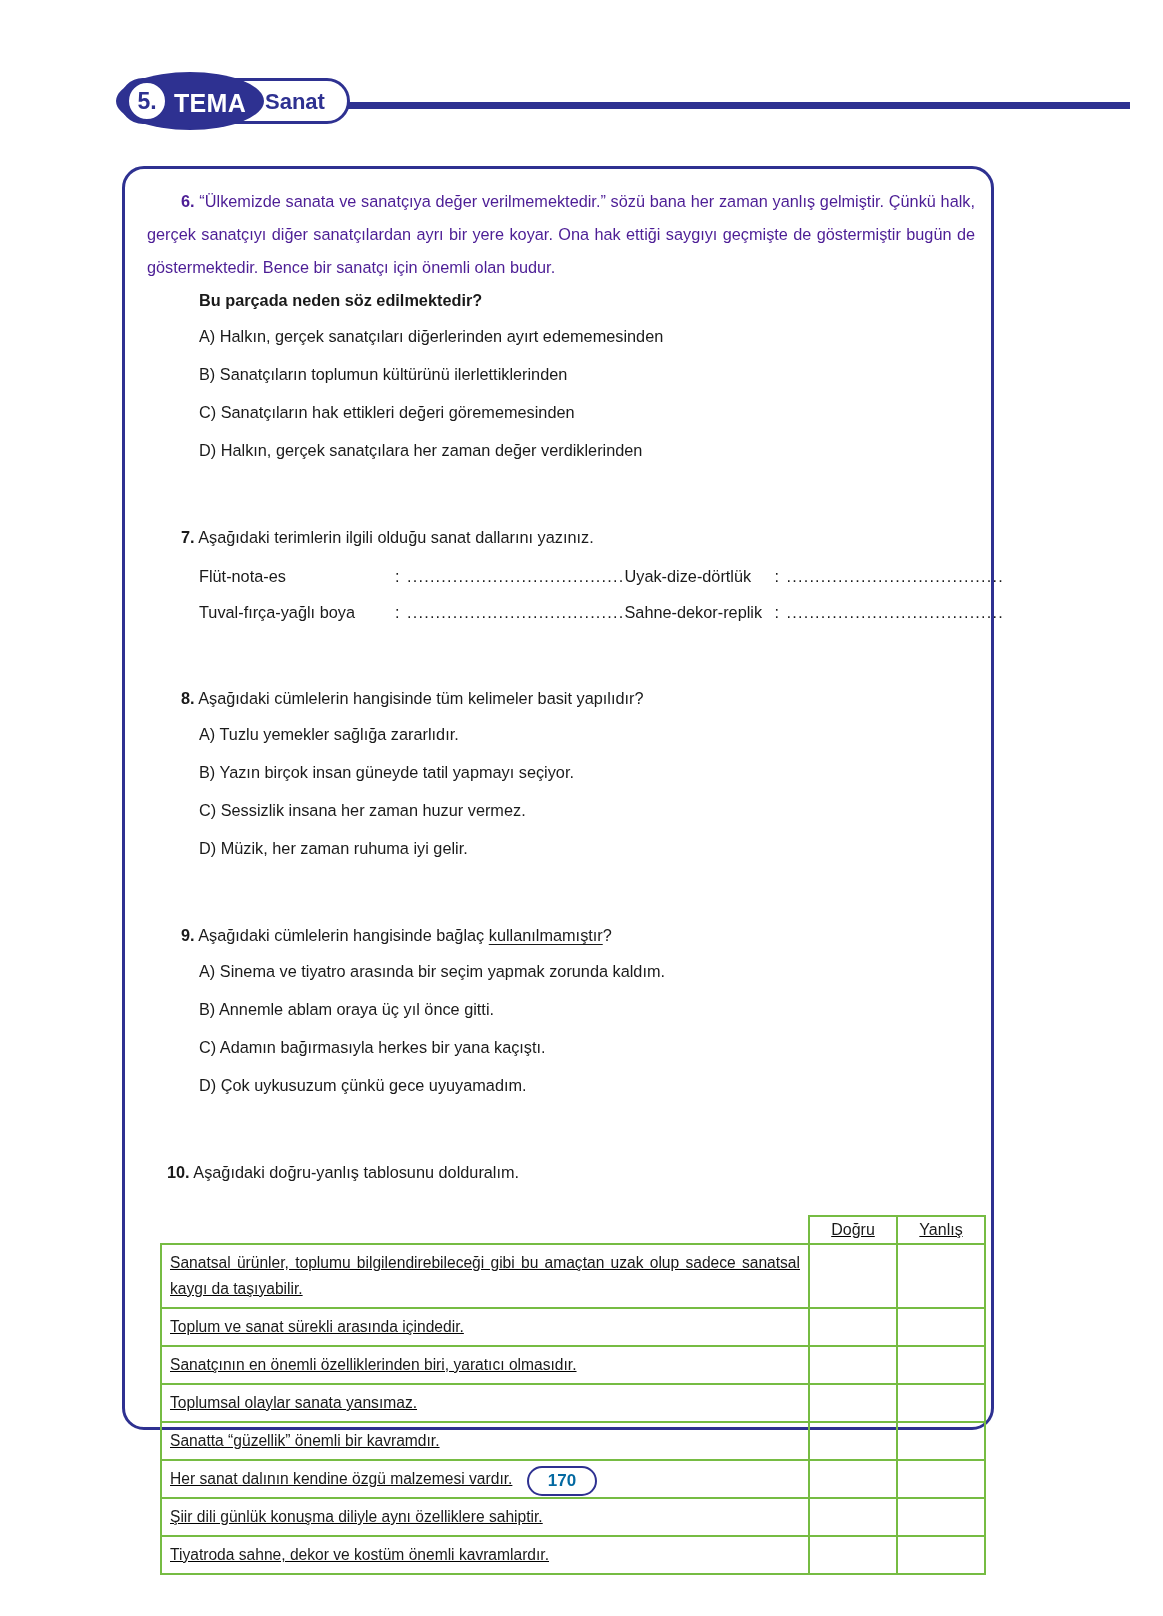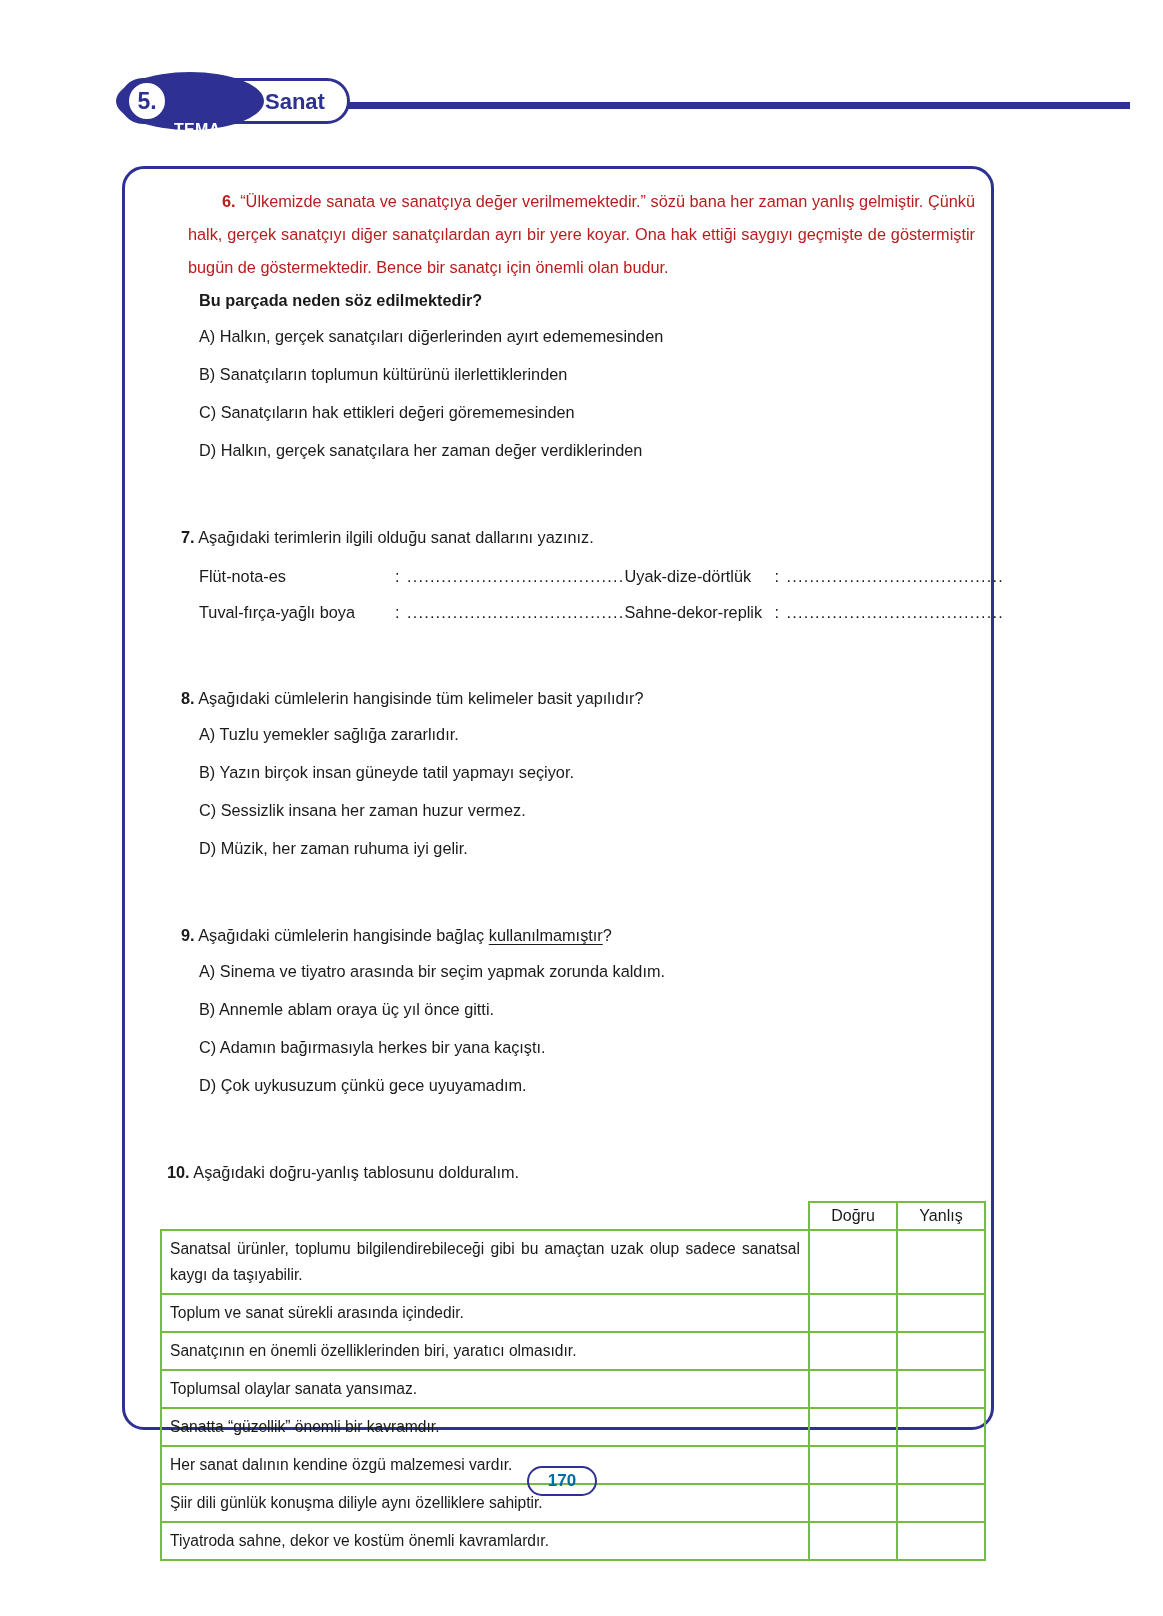--- a/index.html
+++ b/index.html
@@ -64,25 +64,24 @@
   .tema-num {
     font-size: 23px;
     font-weight: bold;
     color: #2e3191;
     line-height: 1;
   }
   .tema-word {
     position: absolute;
     top: 11px;
     left: 174px;
-    font-size: 16px;
+    font-size: 25px;
     font-weight: bold;
     color: #ffffff;
     letter-spacing: 0.3px;
-    margin-top: 32px;
   }
   .tema-title {
     position: absolute;
     top: 11px;
     left: 265px;
     font-size: 22px;
     font-weight: bold;
     color: #2e3191;
   }
 
@@ -104,25 +103,24 @@
     left: 0;
     width: 872px;
     padding: 16px 22px 0 22px;
   }
 
   
   .q-block { margin-bottom: 0; }
 
   .para {
     font-size: 16.3px;
-    color: #b91c1c;
+    color: #4c1d95;
     line-height: 33px;
     text-align: justify;
     text-justify: inter-word;
-    margin-left: 41px;
   }
   .para .qnum { font-weight: bold; }
   .para-indent { text-indent: 34px; }
 
   .q-line {
     font-size: 16.3px;
     color: #1a1a1a;
     line-height: 33px;
   }
   .q-line .qnum { font-weight: bold; }
@@ -173,22 +171,23 @@
     flex: 1;
     overflow: hidden;
     white-space: nowrap;
     font-size: 16.3px;
     letter-spacing: 1.2px;
     color: #1a1a1a;
   }
 
   
   .tbl-wrap {
-    margin-top: 12px;
+    margin-top: 26px;
     padding-left: 13px;
+    text-decoration: underline;
   }
   .dy-table {
     border-collapse: collapse;
     width: 826px;
     table-layout: fixed;
   }
   .dy-table td, .dy-table th {
     border: 2px solid #76bc43;
     font-size: 15.6px;
     color: #1a1a1a;

